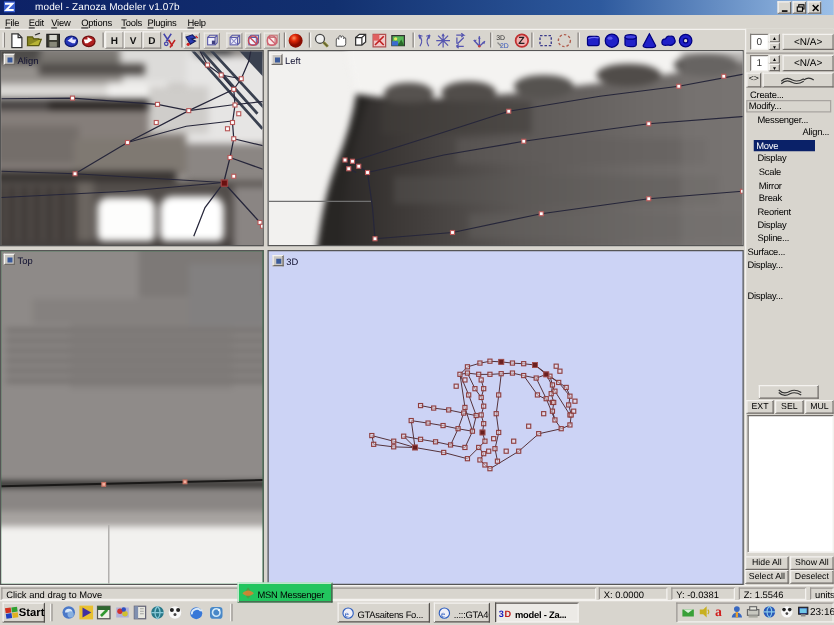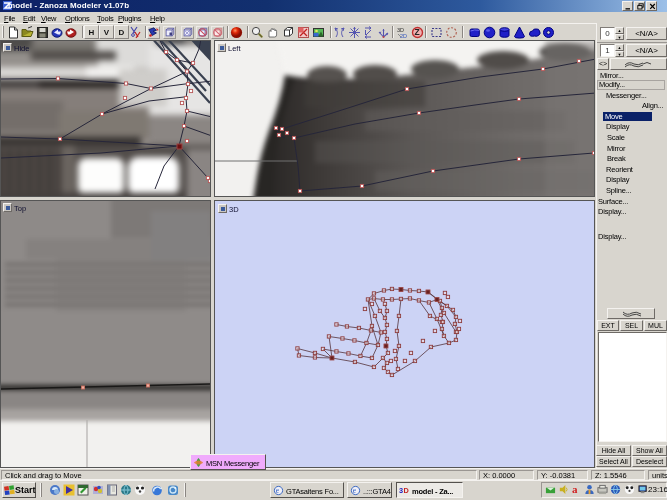--- a/index.html
+++ b/index.html
@@ -3,21 +3,21 @@
 *{margin:0;padding:0;box-sizing:border-box}
 html,body{width:667px;height:500px;overflow:hidden;background:#d8d5ce;
 font-family:"Liberation Sans",sans-serif;position:relative}
 .a{position:absolute}
 </style></head><body>
 <div class="a" style="left:0;top:0;width:667px;height:12px;background:linear-gradient(90deg,#0d2166 0%,#12306f 40%,#2e5a9e 72%,#9cc0e8 100%)"></div>
 <svg class="a" style="left:3px;top:1px" width="9" height="9">
     <rect x="0" y="0" width="9" height="9" fill="#3a5fd0"></rect>
     <path d="M1 2 L7 2 L2 7 L8 7" stroke="#fff" stroke-width="1.5" fill="none"></path>
   </svg>
-<div class="a" style="left:8px;top:0px;height:12px;line-height:12px;font-size:8px;letter-spacing:0.1px;font-weight:bold;color:#fff">model - Zanoza Modeler v1.07b</div>
+<div class="a" style="left:28px;top:0px;height:12px;line-height:12px;font-size:8px;letter-spacing:0.1px;font-weight:normal;color:#fff">model - Zanoza Modeler v1.07b</div>
 <svg class="a" style="left:622px;top:1px;background:#d8d5ce;border:1px solid;border-color:#f4f2ef #6e6a66 #6e6a66 #f4f2ef" width="11" height="10">
     <g transform="translate(1,0)">
       <rect x="1.5" y="6.2" width="4.5" height="1.3" fill="#000"></rect>
     </g>
   </svg>
 <svg class="a" style="left:634px;top:1px;background:#d8d5ce;border:1px solid;border-color:#f4f2ef #6e6a66 #6e6a66 #f4f2ef" width="11" height="10">
     <g transform="translate(1,0)">
       <rect x="3" y="1.8" width="4.2" height="3.4" fill="none" stroke="#000" stroke-width="0.9"></rect>
       <rect x="1.8" y="3.6" width="4.2" height="3.4" fill="#d8d5ce" stroke="#000" stroke-width="0.9"></rect>
     </g>
@@ -259,21 +259,21 @@
       <rect x="205.4" y="135.4" width="3.2" height="3.2" fill="#fff" stroke="#b85858" stroke-width="0.9"></rect>
       <rect x="207.4" y="138.4" width="3.2" height="3.2" fill="#fff" stroke="#b85858" stroke-width="0.9"></rect>
       <rect x="184.4" y="98.4" width="3.2" height="3.2" fill="#fff" stroke="#b85858" stroke-width="0.9"></rect>
       <rect x="179.4" y="60.4" width="3.2" height="3.2" fill="#fff" stroke="#b85858" stroke-width="0.9"></rect>
       <rect x="188.4" y="48.4" width="3.2" height="3.2" fill="#fff" stroke="#b85858" stroke-width="0.9"></rect>
       <rect x="176" y="103" width="5" height="5" fill="#6a1010" stroke="#9a4040"></rect>
     </svg>
     <div class="a" style="left:2px;top:2px;width:9px;height:9px;background:#cac7c2;border:1px solid;border-color:#f4f2ef #6e6a66 #6e6a66 #f4f2ef">
       <div style="position:absolute;left:2px;top:2px;width:4px;height:4px;background:#3a5a9a"></div>
     </div>
-<div class="a" style="left:13px;top:3px;width:30px;font-size:7.5px;color:#101030">Hide</div>
+<div class="a" style="left:13px;top:3px;width:30px;font-size:7.5px;color:#101030">Align</div>
 </div>
 <div class="a" style="left:214px;top:40px;width:381px;height:157px;background:#f2f1ef;border:1px solid #555;overflow:hidden">
 <div style="position:absolute;left:-10px;top:-10px;width:410px;height:180px;filter:blur(2.5px)"><svg width="410" height="180" viewBox="-10 -10 410 180">
 <defs>
           <linearGradient id="lg1" x1="0" y1="0" x2="1" y2="0">
 <stop offset="0" stop-color="#232120"></stop>
             <stop offset="0.18" stop-color="#3c3836"></stop>
 <stop offset="0.45" stop-color="#5b5755"></stop>
             <stop offset="0.75" stop-color="#6e6a68"></stop>
 <stop offset="1" stop-color="#767270"></stop>
@@ -495,21 +495,21 @@
 <div class="a" style="left:626px;top:27px;width:41px;height:13px;background:#d8d5ce;border:1px solid;border-color:#f4f2ef #6e6a66 #6e6a66 #f4f2ef;font-size:8px;color:#000;text-align:center;line-height:11px">&lt;N/A&gt;</div>
 <div class="a" style="left:597px;top:41.5px;width:70px;height:1px;background:#9a9692"></div>
 <div class="a" style="left:600px;top:44px;width:15px;height:13px;background:#fff;border:1px solid;border-color:#807c78 #f4f2ef #f4f2ef #807c78;font-size:8px;color:#333;text-align:center;line-height:11px">1</div>
 <div class="a" style="left:615px;top:44px;width:9px;height:6.5px;background:#d8d5ce;border:1px solid;border-color:#f4f2ef #6e6a66 #6e6a66 #f4f2ef;font-size:4px;line-height:5px;text-align:center;color:#000">▲</div>
 <div class="a" style="left:615px;top:50.5px;width:9px;height:6.5px;background:#d8d5ce;border:1px solid;border-color:#f4f2ef #6e6a66 #6e6a66 #f4f2ef;font-size:4px;line-height:5px;text-align:center;color:#000">▼</div>
 <div class="a" style="left:626px;top:44px;width:41px;height:13px;background:#d8d5ce;border:1px solid;border-color:#f4f2ef #6e6a66 #6e6a66 #f4f2ef;font-size:8px;color:#000;text-align:center;line-height:11px">&lt;N/A&gt;</div>
 <div class="a" style="left:597px;top:58px;width:12px;height:12px;background:#d8d5ce;border:1px solid;border-color:#f4f2ef #6e6a66 #6e6a66 #f4f2ef;font-size:7px;text-align:center;line-height:10px;color:#000">&lt;&gt;</div>
 <svg class="a" style="left:610px;top:58px;background:#d8d5ce;border:1px solid;border-color:#f4f2ef #6e6a66 #6e6a66 #f4f2ef" width="57" height="12">
     <path d="M14 6 q4-4 9-1 q4 2 9-1 M14 8 q4-4 9-1 q4 2 9-1 M32 5 q4-3 8 0" stroke="#333" fill="none" stroke-width="0.9"></path>
   </svg>
-<div class="a" style="left:600px;top:71.0px;font-size:7.5px;letter-spacing:-0.2px;color:#000">Mirror...</div>
+<div class="a" style="left:600px;top:71.0px;font-size:7.5px;letter-spacing:-0.2px;color:#000">Create...</div>
 <div class="a" style="left:597px;top:79.5px;width:68px;height:10px;border:1px solid #a8a4a0"></div>
 <div class="a" style="left:599px;top:80.0px;font-size:7.5px;letter-spacing:-0.2px;color:#000">Modify...</div>
 <div class="a" style="left:606px;top:90.6px;font-size:7.5px;letter-spacing:-0.2px;color:#000">Messenger...</div>
 <div class="a" style="left:642px;top:101.2px;font-size:7.5px;letter-spacing:-0.2px;color:#000">Align...</div>
 <div class="a" style="left:603px;top:111.7px;width:49px;height:9.5px;background:#0a2168"></div>
 <div class="a" style="left:605px;top:111.8px;font-size:7.5px;letter-spacing:-0.2px;color:#fff">Move</div>
 <div class="a" style="left:606px;top:122.4px;font-size:7.5px;letter-spacing:-0.2px;color:#000">Display</div>
 <div class="a" style="left:607px;top:133.0px;font-size:7.5px;letter-spacing:-0.2px;color:#000">Scale</div>
 <div class="a" style="left:607px;top:143.6px;font-size:7.5px;letter-spacing:-0.2px;color:#000">Mirror</div>
 <div class="a" style="left:607px;top:154.2px;font-size:7.5px;letter-spacing:-0.2px;color:#000">Break</div>
@@ -587,21 +587,21 @@
   </svg>
 <svg class="a" style="left:151px;top:484px" width="12" height="12" viewBox="0 0 12 12">
     <circle cx="6" cy="6.5" r="4.8" fill="#3878d8"></circle>
     <path d="M2.5 7.5 a4 4 0 0 1 7-3 M9.3 4.5 l1.7-.3" stroke="#d8e8f8" stroke-width="1.5" fill="none"></path>
   </svg>
 <svg class="a" style="left:167px;top:484px" width="12" height="12" viewBox="0 0 12 12">
     <rect x="1" y="1.5" width="10" height="9.5" rx="2.5" fill="#4888c8"></rect>
     <circle cx="6" cy="6" r="3" fill="none" stroke="#d0e8f8" stroke-width="1.3"></circle>
     <circle cx="8.2" cy="4" r="1" fill="#e8f4fc"></circle>
   </svg>
-<div class="a" style="left:190px;top:454px;width:76px;height:16px;background:#f0abfc;border:1px solid;border-color:#f4f2ef #55524e #55524e #f4f2ef;overflow:hidden">
+<div class="a" style="left:190px;top:466px;width:76px;height:16px;background:#22c55e;border:1px solid;border-color:#f4f2ef #55524e #55524e #f4f2ef;overflow:hidden">
     <svg class="a" style="left:2px;top:2px" width="11" height="11" viewBox="0 0 12 12">
       <path d="M6 1 C3 4 3 8 6 11 C9 8 9 4 6 1z" fill="#48a048"></path>
       <path d="M1 6 C4 3 8 3 11 6 C8 9 4 9 1 6z" fill="#e08030" opacity="0.85"></path>
     </svg>
     <div class="a" style="left:15px;top:4px;font-size:7.5px;letter-spacing:-0.2px;font-weight:normal;color:#000;white-space:nowrap">MSN Messenger</div>
   </div>
 <div class="a" style="left:270px;top:482px;width:74px;height:16px;background:#d8d5ce;border:1px solid;border-color:#f4f2ef #55524e #55524e #f4f2ef;overflow:hidden">
     <svg class="a" style="left:2px;top:2px" width="11" height="11" viewBox="0 0 12 12">
       <circle cx="6" cy="6" r="4.5" fill="#f0f0f8" stroke="#3060c0"></circle>
       <text x="3" y="9" font-size="8" fill="#3060c0" font-family="Liberation Serif">e</text>

